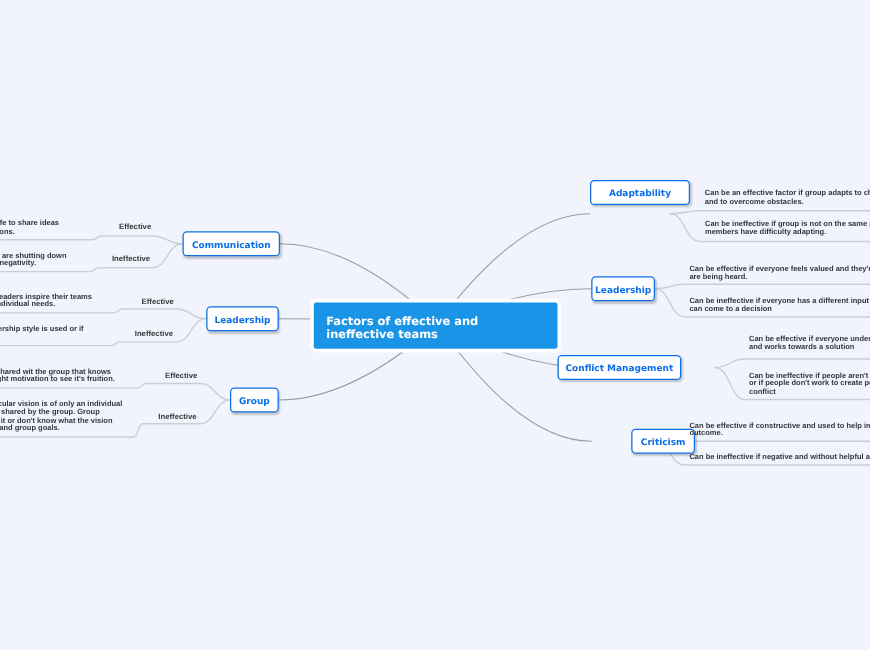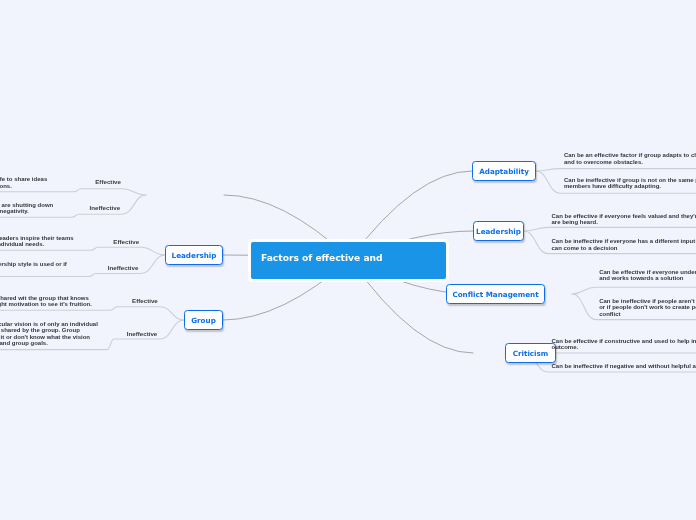--- a/index.html
+++ b/index.html
@@ -47,25 +47,27 @@
       <path d="M524,231 C536,231 536,253.6 548,253.6 L696,253.6"></path>
       <path d="M572,294 C584,294 584,287.2 596,287.2 L696,287.2"></path>
       <path d="M572,294 C584,294 584,319.6 596,319.6 L696,319.6"></path>
       <path d="M524,353 L696,353"></path>
       <path d="M524,353 C536,353 536,372 548,372 L696,372"></path>
     </g>
   </svg>
 
   <div class="node root" style="left:251px;top:242px;width:195px;height:37px;">
       <div>Factors of effective and</div>
+      <div>ineffective teams</div>
     </div>
 
+  <div class="node branch" style="left:146px;top:185px;width:78px;height:20px;">Communication</div>
   <div class="node branch" style="left:165px;top:245px;width:58px;height:20px;">Leadership</div>
   <div class="node branch" style="left:184px;top:310px;width:39px;height:20px;">Group</div>
-  <div class="node branch" style="left:472px;top:161px;width:64px;height:20px;">Adaptability</div>
+  <div class="node branch" style="left:472px;top:144px;width:80px;height:20px;">Adaptability</div>
   <div class="node branch" style="left:473px;top:221px;width:51px;height:20px;">Leadership</div>
   <div class="node branch" style="left:446px;top:284px;width:99px;height:20px;">Conflict Management</div>
   <div class="node branch" style="left:473px;top:343px;width:51px;height:20px;margin-left:32px;">Criticism</div>
 
   <div class="sublabel" style="left:95.2px;top:179.0px;">Effective</div>
   <div class="sublabel" style="left:89.5px;top:205.0px;">Ineffective</div>
   <div class="sublabel" style="left:113.3px;top:238.9px;">Effective</div>
   <div class="sublabel" style="left:107.8px;top:265.4px;">Ineffective</div>
   <div class="sublabel" style="left:132.0px;top:298.0px;">Effective</div>
   <div class="sublabel" style="left:126.7px;top:331.0px;">Ineffective</div>

